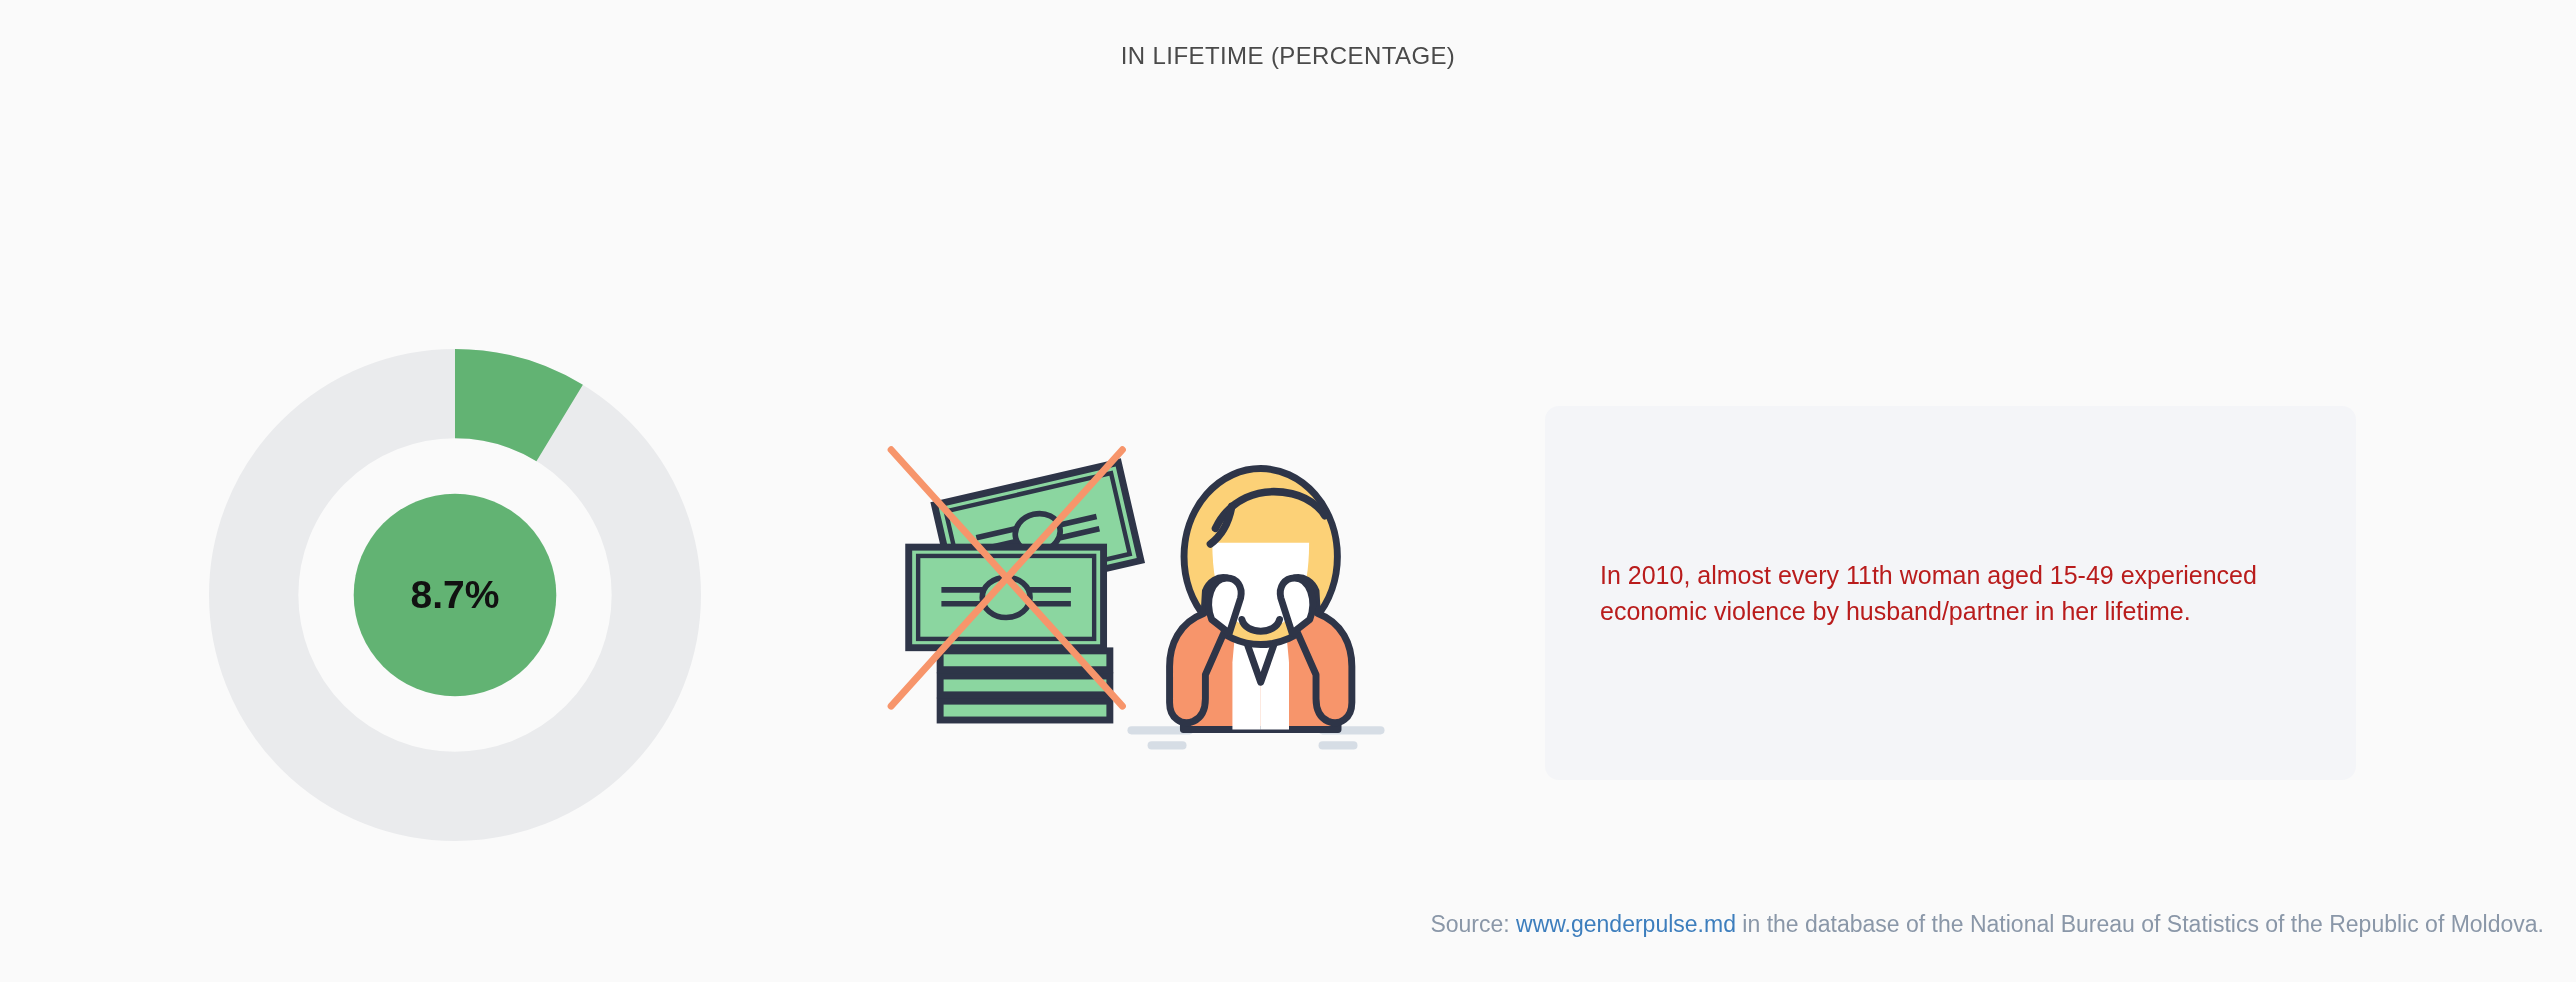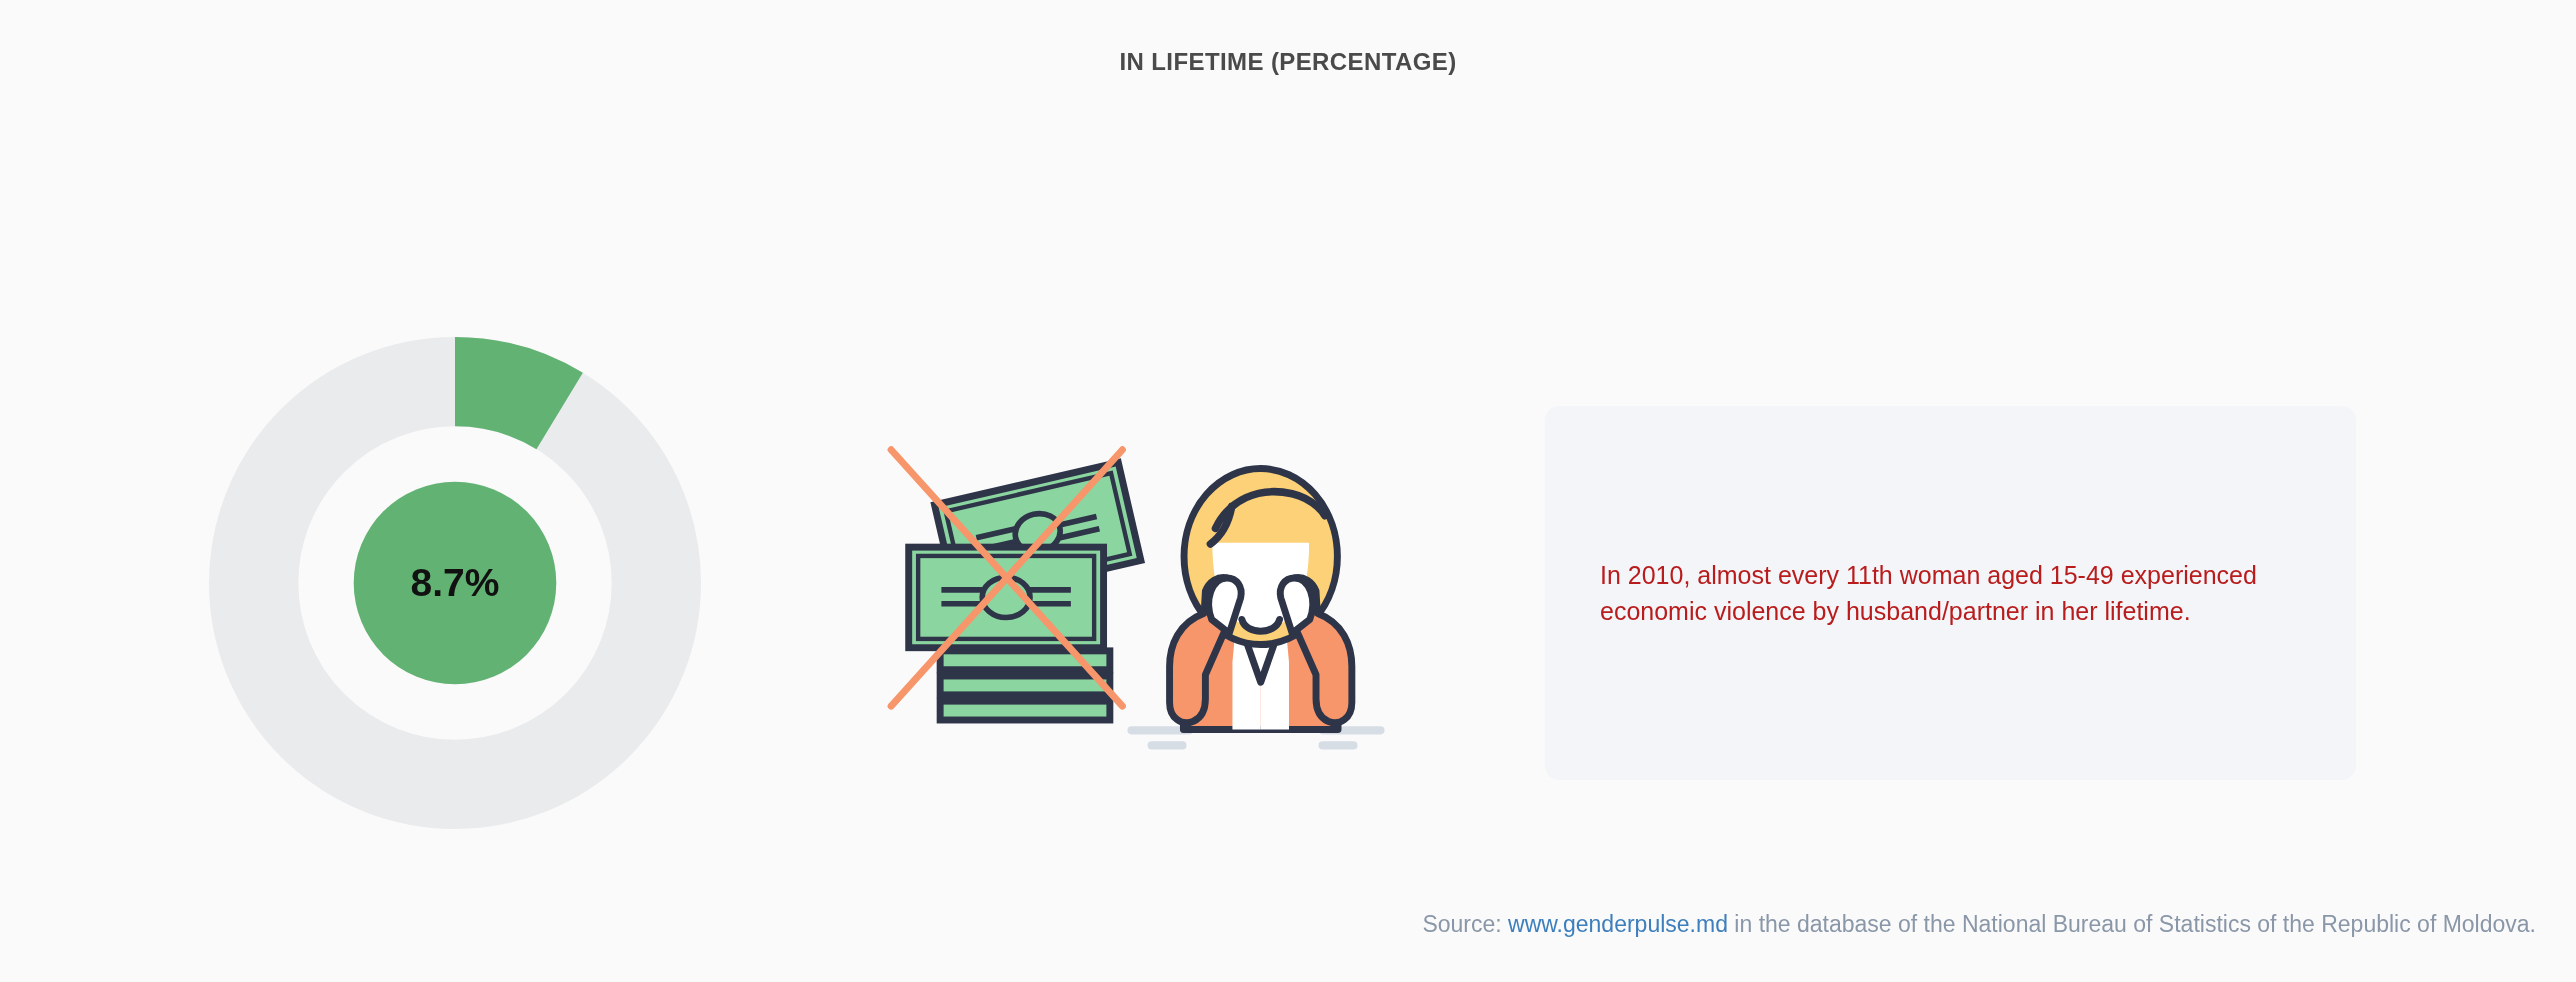--- a/index.html
+++ b/index.html
@@ -30,32 +30,32 @@
     font-size: 47px;
     font-weight: bold;
     line-height: 1.24;
     color: #3a3a3a;
     letter-spacing: -0.3px;
     max-width: 2138px;
     margin: 0 auto;
   }
 
   .subtitle {
-    margin-top: 24px;
+    margin-top: 18px;
     font-size: 24px;
-    font-weight: bold;
+    font-weight: normal;
     letter-spacing: 0.4px;
     color: #4a4a4a;
   }
 
   
   .donut-wrap {
     position: absolute;
     left: 209px;
-    top: 337px;
+    top: 349px;
     width: 492px;
     height: 492px;
   }
 
   .donut-svg { display: block; width: 492px; height: 492px; }
 
   .donut-center-label {
     position: absolute;
     left: 0;
     top: 0;
@@ -99,21 +99,21 @@
     line-height: 1.45;
     color: #b91c1c;
   }
 
   
   .source {
     position: absolute;
     left: 0;
     top: 911px;
     width: 2576px;
-    padding-right: 40px;
+    padding-right: 32px;
     text-align: right;
     font-size: 23px;
     color: #8a97a8;
     white-space: nowrap;
   }
 
   .source a,
   .source .source-link {
     color: #3d7ebd;
     text-decoration: none;

